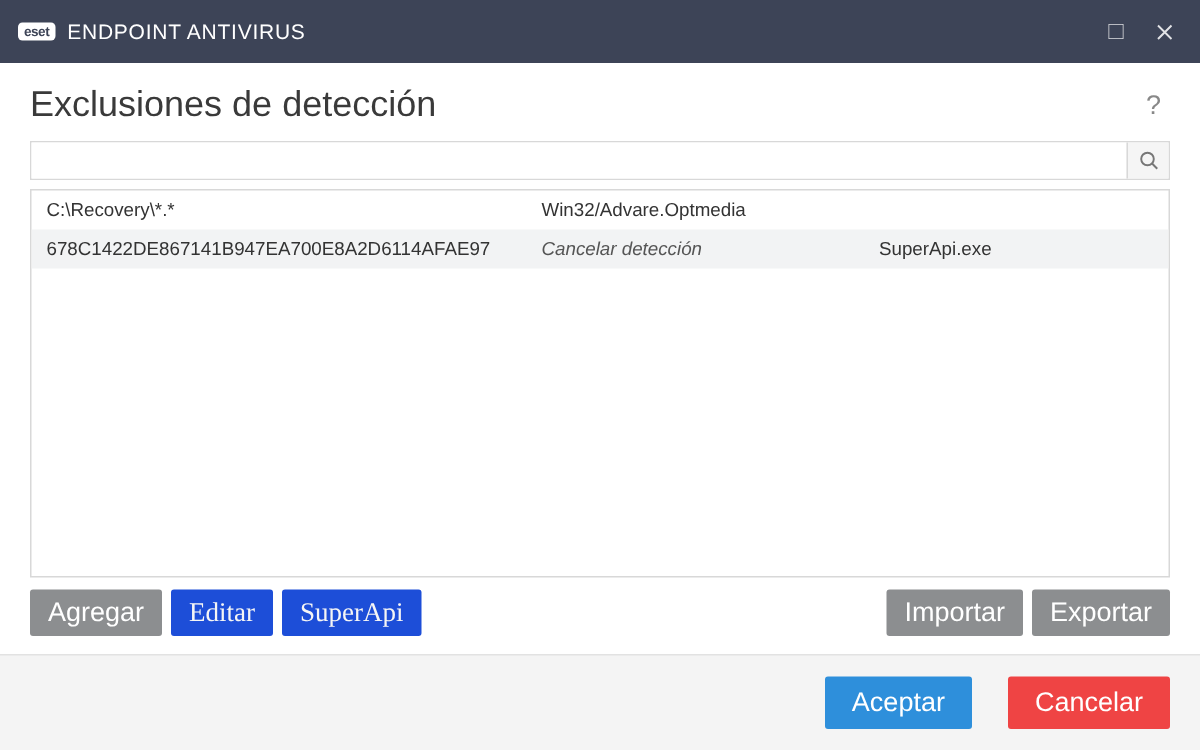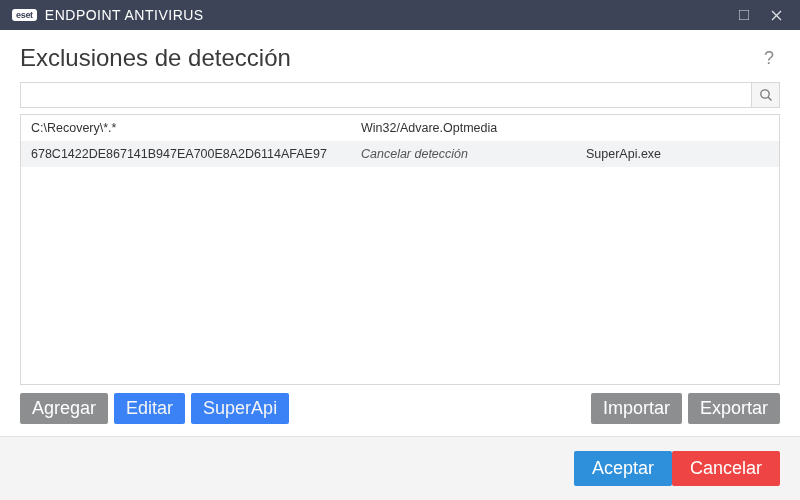--- a/index.html
+++ b/index.html
@@ -1,17 +1,17 @@
 <!DOCTYPE html>
 <html><head>
 <meta charset="utf-8">
 <style>
 * { box-sizing: border-box; margin: 0; padding: 0; }
 body { font-family: "Segoe UI", Arial, sans-serif; font-size: 13px; color: #333; background: #fff; width: 800px; height: 500px; overflow: hidden; display: flex; flex-direction: column; }
-.titlebar { background: #3d4457; height: 30px; display: flex; align-items: center; padding: 0 8px 0 12px; color: #fff; }
+.titlebar { background: #3d4457; height: 42px; display: flex; align-items: center; padding: 0 8px 0 12px; color: #fff; }
 .brand-badge { background: #fff; color: #3d4457; font-weight: 700; font-size: 9px; padding: 1px 4px; border-radius: 3px; margin-right: 8px; letter-spacing: -0.3px; }
 .titlebar-name { font-size: 14px; font-weight: 300; letter-spacing: 0.5px; }
 .titlebar-spacer { flex: 1; }
 .titlebar-btn { width: 32px; height: 28px; display: flex; align-items: center; justify-content: center; cursor: pointer; opacity: .85; }
 .header { padding: 14px 20px 10px; display: flex; align-items: center; }
 .header-title { font-size: 24px; font-weight: 400; color: #3a3a3a; }
 .header-spacer { flex: 1; }
 .help-icon { color: #888; font-size: 18px; cursor: pointer; padding: 2px 6px; }
 .content { padding: 0 20px; flex: 1; display: flex; flex-direction: column; min-height: 0; }
 .search-row { display: flex; border: 1px solid #d8d8d8; height: 26px; margin-bottom: 6px; }
@@ -24,22 +24,22 @@
 .col-criteria { flex: 0 0 330px; }
 .col-exclude { flex: 0 0 225px; }
 .col-comment { flex: 1; }
 .trow { border-bottom: 0; cursor: pointer; }
 .trow:nth-child(even) { background: #f2f3f4; }
 .italic { font-style: italic; color: #555; }
 .tbody { flex: 1; overflow-y: auto; }
 .toolbar { display: flex; gap: 6px; padding: 8px 0 12px; align-items: center; }
 .toolbar-spacer { flex: 1; }
 .btn { border: none; padding: 5px 12px; font-size: 18px; border-radius: 2px; cursor: pointer; background: #8c8e90; color: #fff; font-family: inherit; }
-.btn.disabled { background: #3b82f6; color: #f5f5f5; cursor: default; }
-.footer { background: #f4f4f4; border-top: 1px solid #e2e2e2; padding: 14px 20px; display: flex; justify-content: flex-end; gap: 0; }
+.btn.disabled { background: #1d4ed8; color: #f5f5f5; cursor: default; font-family: Liberation Serif, serif; }
+.footer { background: #f4f4f4; border-top: 1px solid #e2e2e2; padding: 14px 20px; display: flex; justify-content: flex-end; gap: 24px; }
 .btn-primary { background: #2e8fdb; padding: 7px 18px; }
 .btn-secondary { background: #ef4444; padding: 7px 18px; }
 </style>
 </head>
 <body>
 
 <div class="titlebar">
   <span class="brand-badge">eset</span>
   <span class="titlebar-name">ENDPOINT ANTIVIRUS</span>
   <span class="titlebar-spacer"></span>

